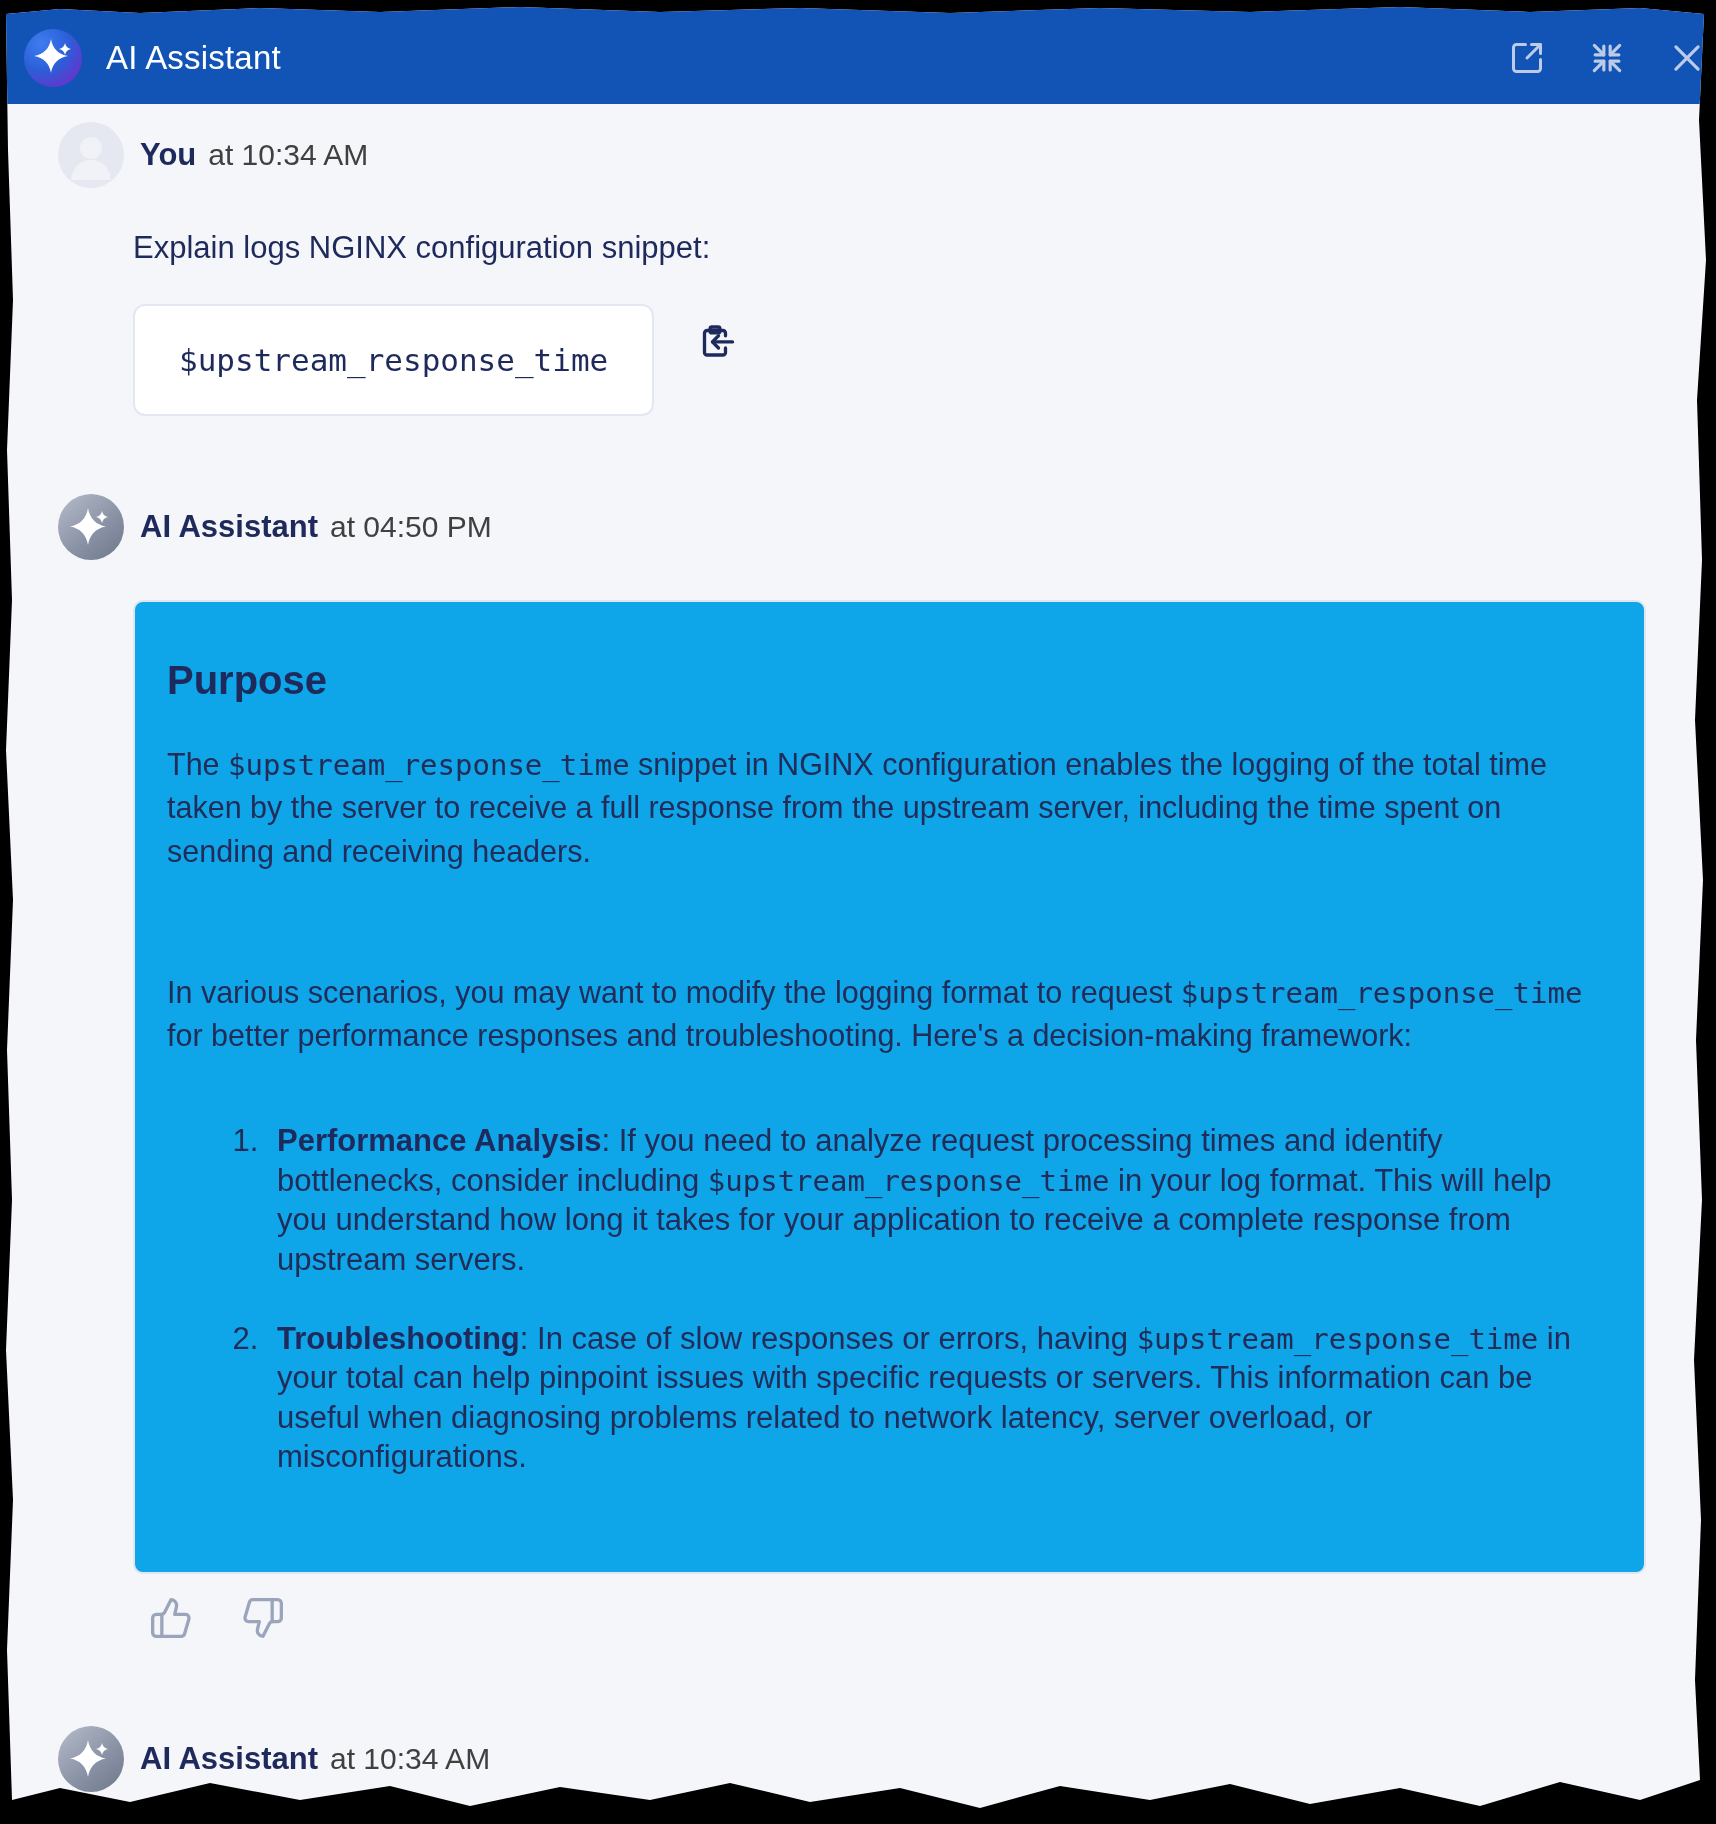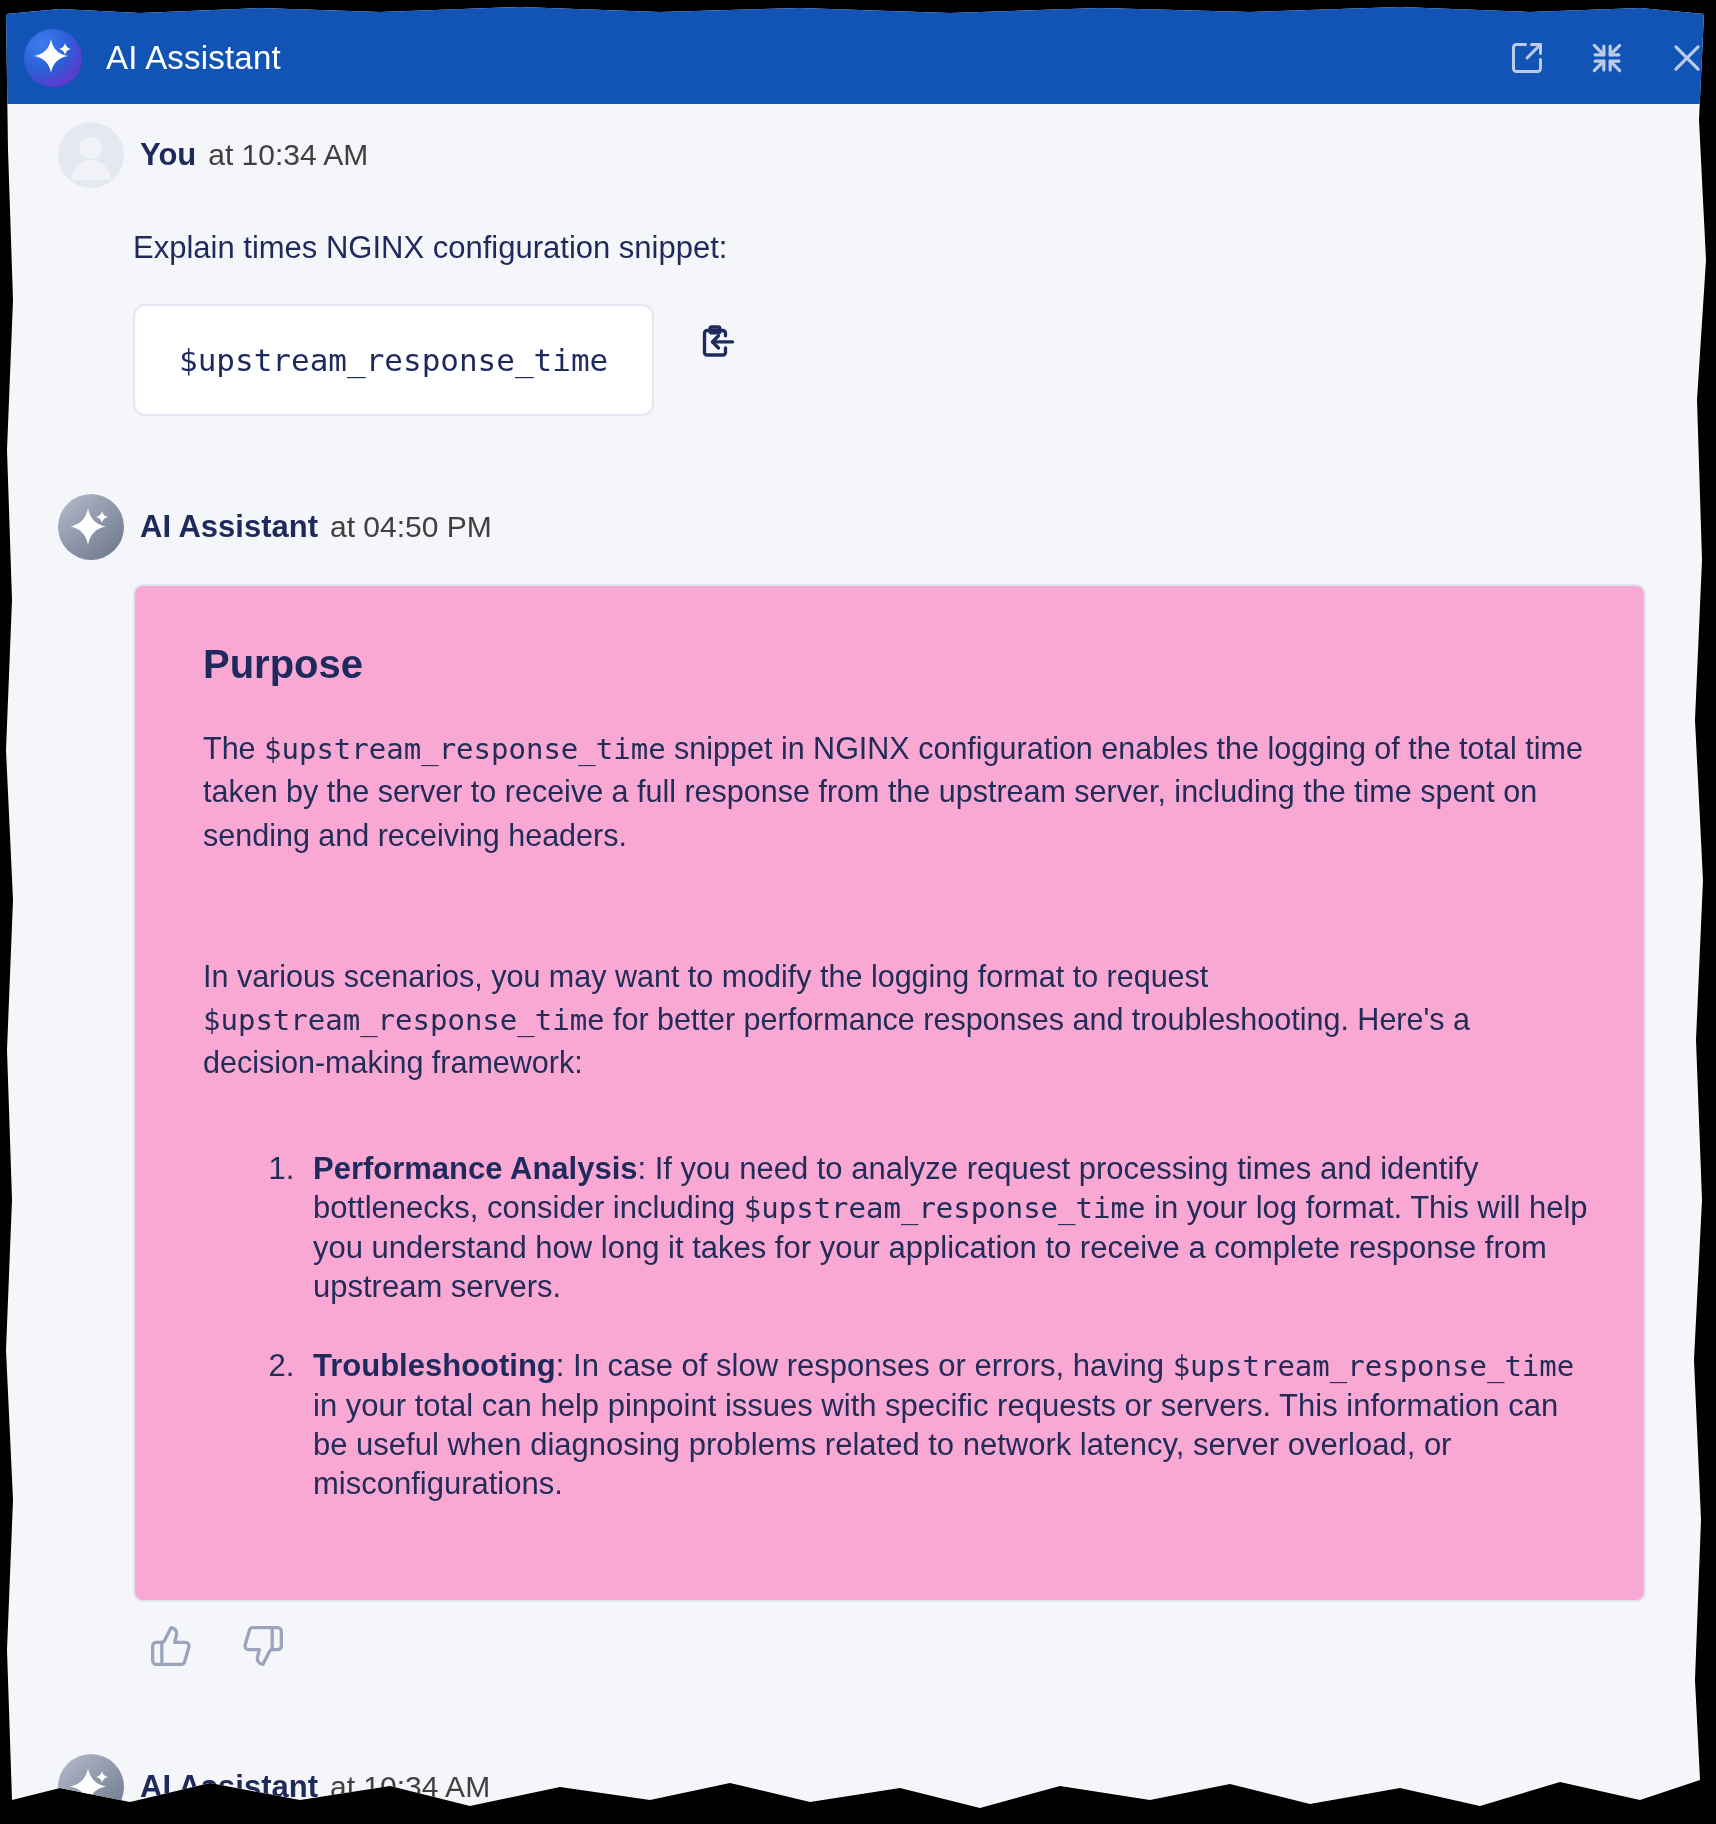--- a/index.html
+++ b/index.html
@@ -62,22 +62,22 @@
     background:#ffffff; border:2px solid #e3e7f2; border-radius:12px;
     padding:36px 44px; width:fit-content;
   }
   .code-text { font-family:"DejaVu Sans Mono", monospace; font-size:31px; color:#1f2a5c; }
   .paste-btn { margin-left:40px; margin-top:16px; cursor:pointer; }
   .paste-btn svg { stroke:#1f2a5c; }
 
   .gap-after-user { height:78px; }
 
   .ai-card {
-    background:#f9a8d4; border:2px solid #e1e5f0; border-radius:10px;
-    margin-top:24px; padding:56px 48px 96px 68px; color:#212d58;
+    background:#0ea5e9; border:2px solid #e1e5f0; border-radius:10px;
+    margin-top:40px; padding:56px 48px 96px 32px; color:#212d58;
   }
   .ai-card h2 { font-size:40px; font-weight:bold; color:#1f2a5c; }
   .ai-card .para { font-size:30.5px; line-height:1.42; margin-top:40px; }
   .ai-card .sec-gap { height:58px; }
   .inline-code { font-family:"DejaVu Sans Mono", monospace; font-size:29px; }
 
   ol.framework { margin-top:64px; padding-left:100px; }
   ol.framework li { font-size:31px; line-height:1.27; color:#212d58; padding-left:10px; }
   ol.framework li + li { margin-top:40px; }
   ol.framework li::marker { font-size:31px; color:#212d58; }
@@ -138,21 +138,21 @@
         <div class="avatar avatar-user">
           <svg viewBox="0 0 66 66">
             <circle cx="33" cy="26" r="11" fill="#f0f2f8"></circle>
             <path d="M13 58 C15 44 23 38 33 38 C43 38 51 44 53 58 Z" fill="#f0f2f8"></path>
           </svg>
         </div>
         <span class="msg-name">You</span>
         <span class="msg-time">at 10:34 AM</span>
       </div>
       <div class="msg-body">
-        <div class="prompt-text">Explain times NGINX configuration snippet:</div>
+        <div class="prompt-text">Explain logs NGINX configuration snippet:</div>
         <div class="code-row">
           <div class="code-box">
             <span class="code-text">$upstream_response_time</span>
           </div>
           <div class="paste-btn">
             <svg width="42" height="42" viewBox="0 0 24 24" fill="none" stroke-width="1.9" stroke-linecap="round" stroke-linejoin="round">
               <path d="M18 9 V7.5 A1.5 1.5 0 0 0 16.5 6 H7.5 A1.5 1.5 0 0 0 6 7.5 v11 A1.5 1.5 0 0 0 7.5 20 h9 A1.5 1.5 0 0 0 18 18.5 V16"></path>
               <rect x="9.2" y="4" width="5.6" height="3.4" rx="1"></rect>
               <path d="M22 12.5 H10.8"></path>
               <path d="M14 9 L10.5 12.5 L14 16"></path>

